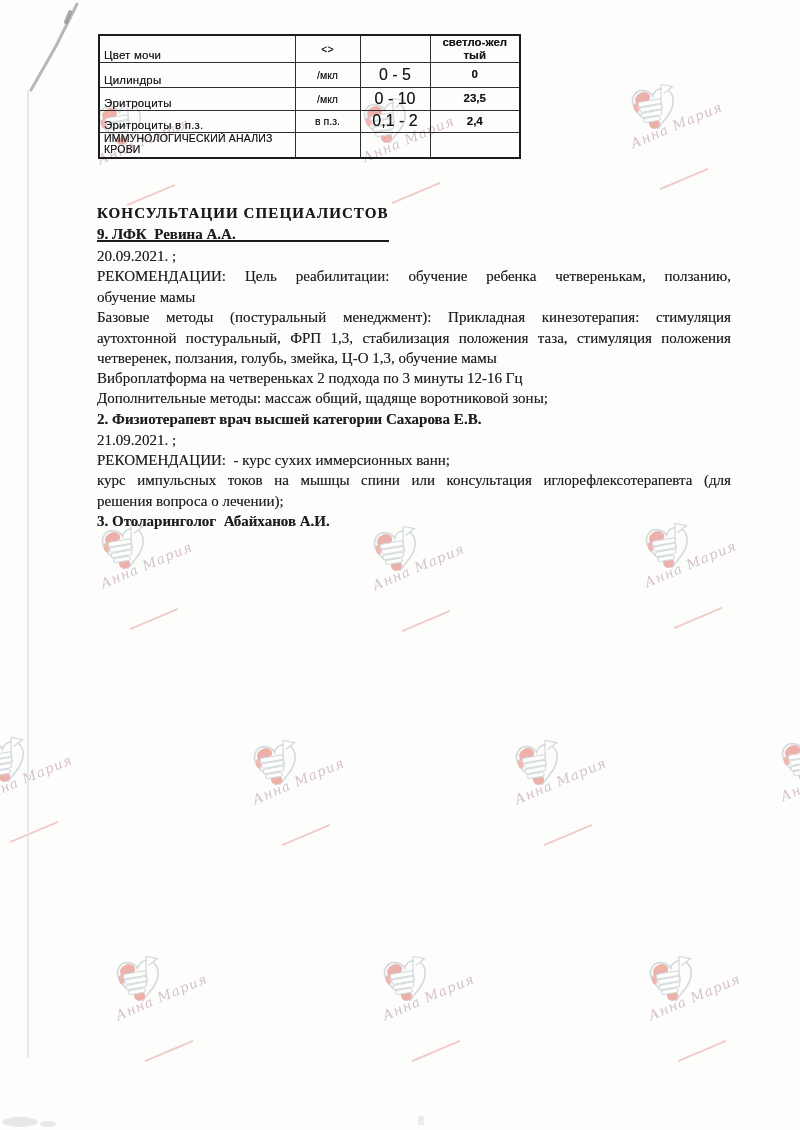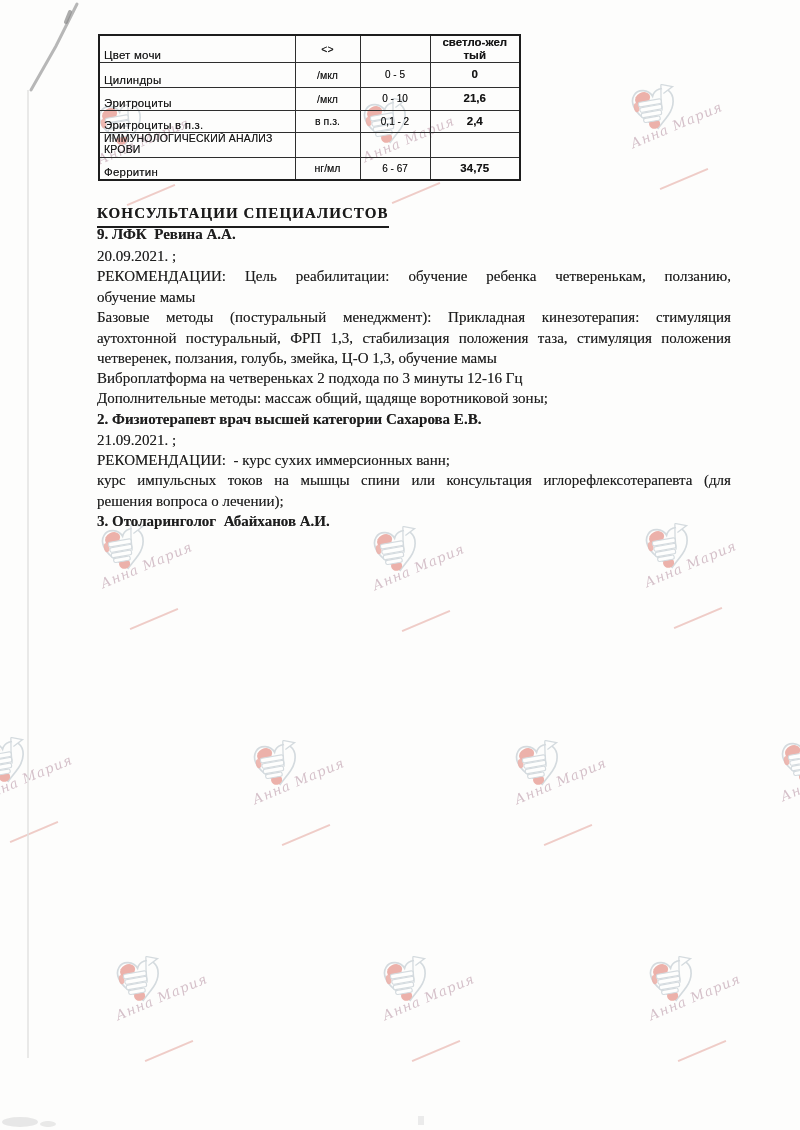--- a/index.html
+++ b/index.html
@@ -25,27 +25,27 @@
     position:absolute;left:98px;top:34px;width:421px;z-index:2;
     border-collapse:collapse;table-layout:fixed;
     font-family:"Liberation Sans",sans-serif;color:#161616;
     border:2px solid #1d1d1d;background:transparent;
     text-shadow:0 0 .5px rgba(30,30,30,.6);
   }
   #lab td{border:1px solid #2e2e2e;padding:0;overflow:hidden;}
   #lab td.c-name{vertical-align:bottom;font-weight:normal;font-size:11.5px;padding:0 2px 1px 4px;letter-spacing:.2px;}
   #lab tr.small-name td.c-name{font-size:10.5px;line-height:11.5px;vertical-align:middle;}
   #lab td.c-unit{text-align:center;vertical-align:middle;font-size:10.5px;}
-  #lab td.c-ref {text-align:center;vertical-align:middle;font-size:10px;margin-left:25px;}
+  #lab td.c-ref {text-align:center;vertical-align:middle;font-size:16px;margin-left:25px;}
   #lab td.c-res {text-align:center;vertical-align:middle;font-size:11.5px;font-weight:bold;white-space:pre-line;line-height:12.5px;}
   
   .heading{
     position:absolute;left:97px;top:205px;z-index:2;
     font-weight:bold;font-size:15px;letter-spacing:1.1px;color:#1a1a1a;
-    border-bottom:2px solid #1c1c1c;padding-bottom:4px;
+    border-bottom:2px solid #1c1c1c;padding-bottom:18px;
     text-shadow:0 0 .5px rgba(30,30,30,.6);
   }
   .line{
     position:absolute;left:97px;z-index:2;font-size:15px;color:#1e1e1e;
     white-space:pre-wrap;text-shadow:0 0 .5px rgba(30,30,30,.55);
   }
   .line.just{width:634px;text-align:justify;text-align-last:justify;white-space:normal;}
   .line.bold{font-weight:bold;}
   
   #artifacts{position:absolute;left:0;top:0;z-index:4;pointer-events:none;}
@@ -186,39 +186,33 @@
   <tr style="height:25px">
     <td class="c-name">Цилиндры</td>
     <td class="c-unit">/мкл</td>
     <td class="c-ref">0 - 5</td>
     <td class="c-res">0</td>
   </tr>
   <tr style="height:23px">
     <td class="c-name">Эритроциты</td>
     <td class="c-unit">/мкл</td>
     <td class="c-ref">0 - 10</td>
-    <td class="c-res">21,6</td>
+    <td class="c-res">23,5</td>
   </tr>
   <tr style="height:22px">
     <td class="c-name">Эритроциты в п.з.</td>
     <td class="c-unit">в п.з.</td>
     <td class="c-ref">0,1 - 2</td>
     <td class="c-res">2,4</td>
   </tr>
   <tr style="height:25px" class="small-name">
     <td class="c-name">ИММУНОЛОГИЧЕСКИЙ АНАЛИЗ КРОВИ</td>
     <td class="c-unit"></td>
     <td class="c-ref"></td>
     <td class="c-res"></td>
-  </tr>
-  <tr style="height:23px">
-    <td class="c-name">Ферритин</td>
-    <td class="c-unit">нг/мл</td>
-    <td class="c-ref">6 - 67</td>
-    <td class="c-res">34,75</td>
   </tr>
 </tbody>
   </table>
 
 <div class="heading">КОНСУЛЬТАЦИИ СПЕЦИАЛИСТОВ</div>
 
 <div class="line bold" style="top:226px">9. ЛФК  Ревина А.А.</div>
 <div class="line" style="top:248px">20.09.2021. ;</div>
 <div class="line just" style="top:268px">РЕКОМЕНДАЦИИ: Цель реабилитации: обучение ребенка четверенькам, ползанию,</div>
 <div class="line" style="top:289px">обучение мамы</div>

